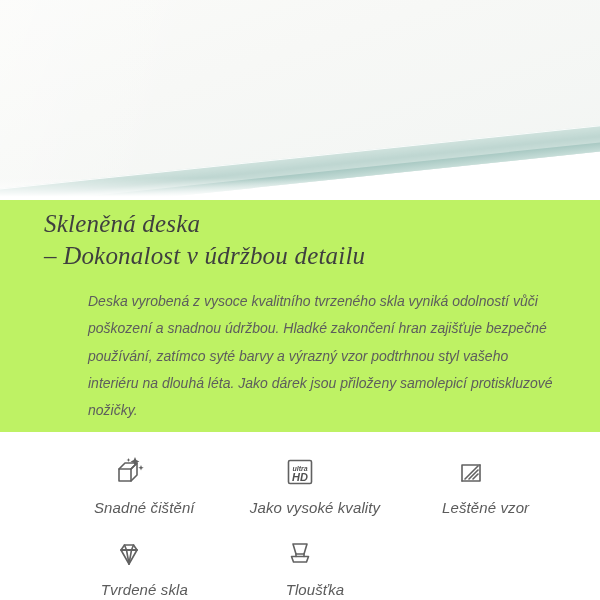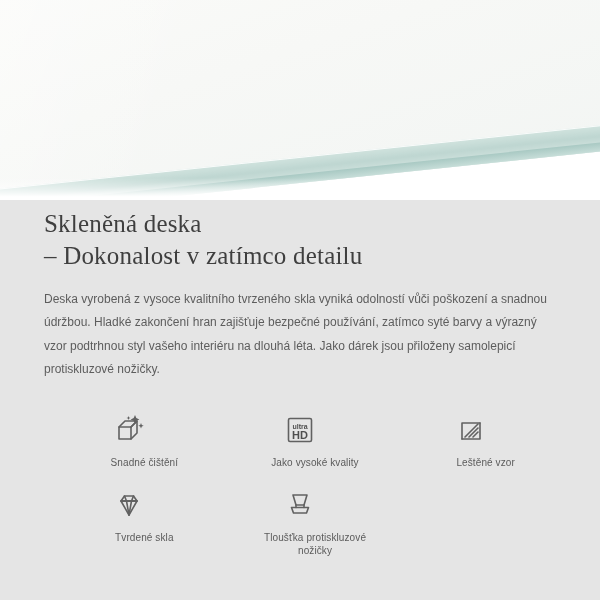--- a/index.html
+++ b/index.html
@@ -12,22 +12,23 @@
 
   body {
     font-family: "Liberation Sans", sans-serif;
     background: #ffffff;
     color: #4a4a4a;
   }
 
   .page {
     position: relative;
     width: 600px;
-    height: 600px;
-    background: #e5e5e5;
+    height: 432px;
+    background: #bef264;
+    font-style: italic;
   }
 
   
   .hero {
     position: relative;
     width: 600px;
     height: 200px;
     overflow: hidden;
     background: #ffffff;
   }
@@ -87,24 +88,25 @@
     font-size: 25px;
     line-height: 1.28;
     color: #3f3f3f;
     font-weight: 400;
     letter-spacing: .2px;
   }
   .headline .l2 { display: block; }
 
   .body-copy {
     margin-top: 16px;
-    font-size: 12px;
+    font-size: 14px;
     line-height: 1.95;
     color: #5d5d5d;
     max-width: 520px;
+    margin-left: 44px;
   }
 
   
   .features {
     margin-top: 26px;
     display: grid;
     grid-template-columns: repeat(3, 1fr);
     row-gap: 14px;
   }
 
@@ -120,21 +122,21 @@
     width: 44px;
     height: 44px;
     display: flex;
     align-items: center;
     justify-content: center;
     color: #5f5f5f;
   }
 
   .feature-label {
     margin-top: 4px;
-    font-size: 10px;
+    font-size: 15px;
     color: #5b5b5b;
     line-height: 1.3;
     letter-spacing: .1px;
     margin-left: 30px;
   }
 
   svg { display: block; }
   .st { fill: none; stroke: #616161; stroke-width: 1.6; stroke-linecap: round; stroke-linejoin: round; }
   .stf { fill: #616161; }
   .hd-box { fill: none; stroke: #616161; stroke-width: 1.6; }
@@ -153,21 +155,21 @@
         <div class="slab-edge-2"></div>
       </div>
     </div>
     <div class="hero-fade"></div>
   </div>
 
   <div class="content">
 
     <h1 class="headline">
       <span class="l1">Skleněná deska</span>
-      <span class="l2">– Dokonalost v zatímco detailu</span>
+      <span class="l2">– Dokonalost v údržbou detailu</span>
     </h1>
 
     <p class="body-copy">Deska vyrobená z vysoce kvalitního tvrzeného skla vyniká odolností vůči poškození a snadnou údržbou. Hladké zakončení hran zajišťuje bezpečné používání, zatímco syté barvy a výrazný vzor podtrhnou styl vašeho interiéru na dlouhá léta. Jako dárek jsou přiloženy samolepicí protiskluzové nožičky.</p>
 
     <div class="features">
 
       <div class="feature">
         <span class="feature-icon">
           <svg width="40" height="40" viewBox="0 0 40 40">
             <path class="st" d="M10 29 L10 17 L22 17 L22 29 Z"></path>

